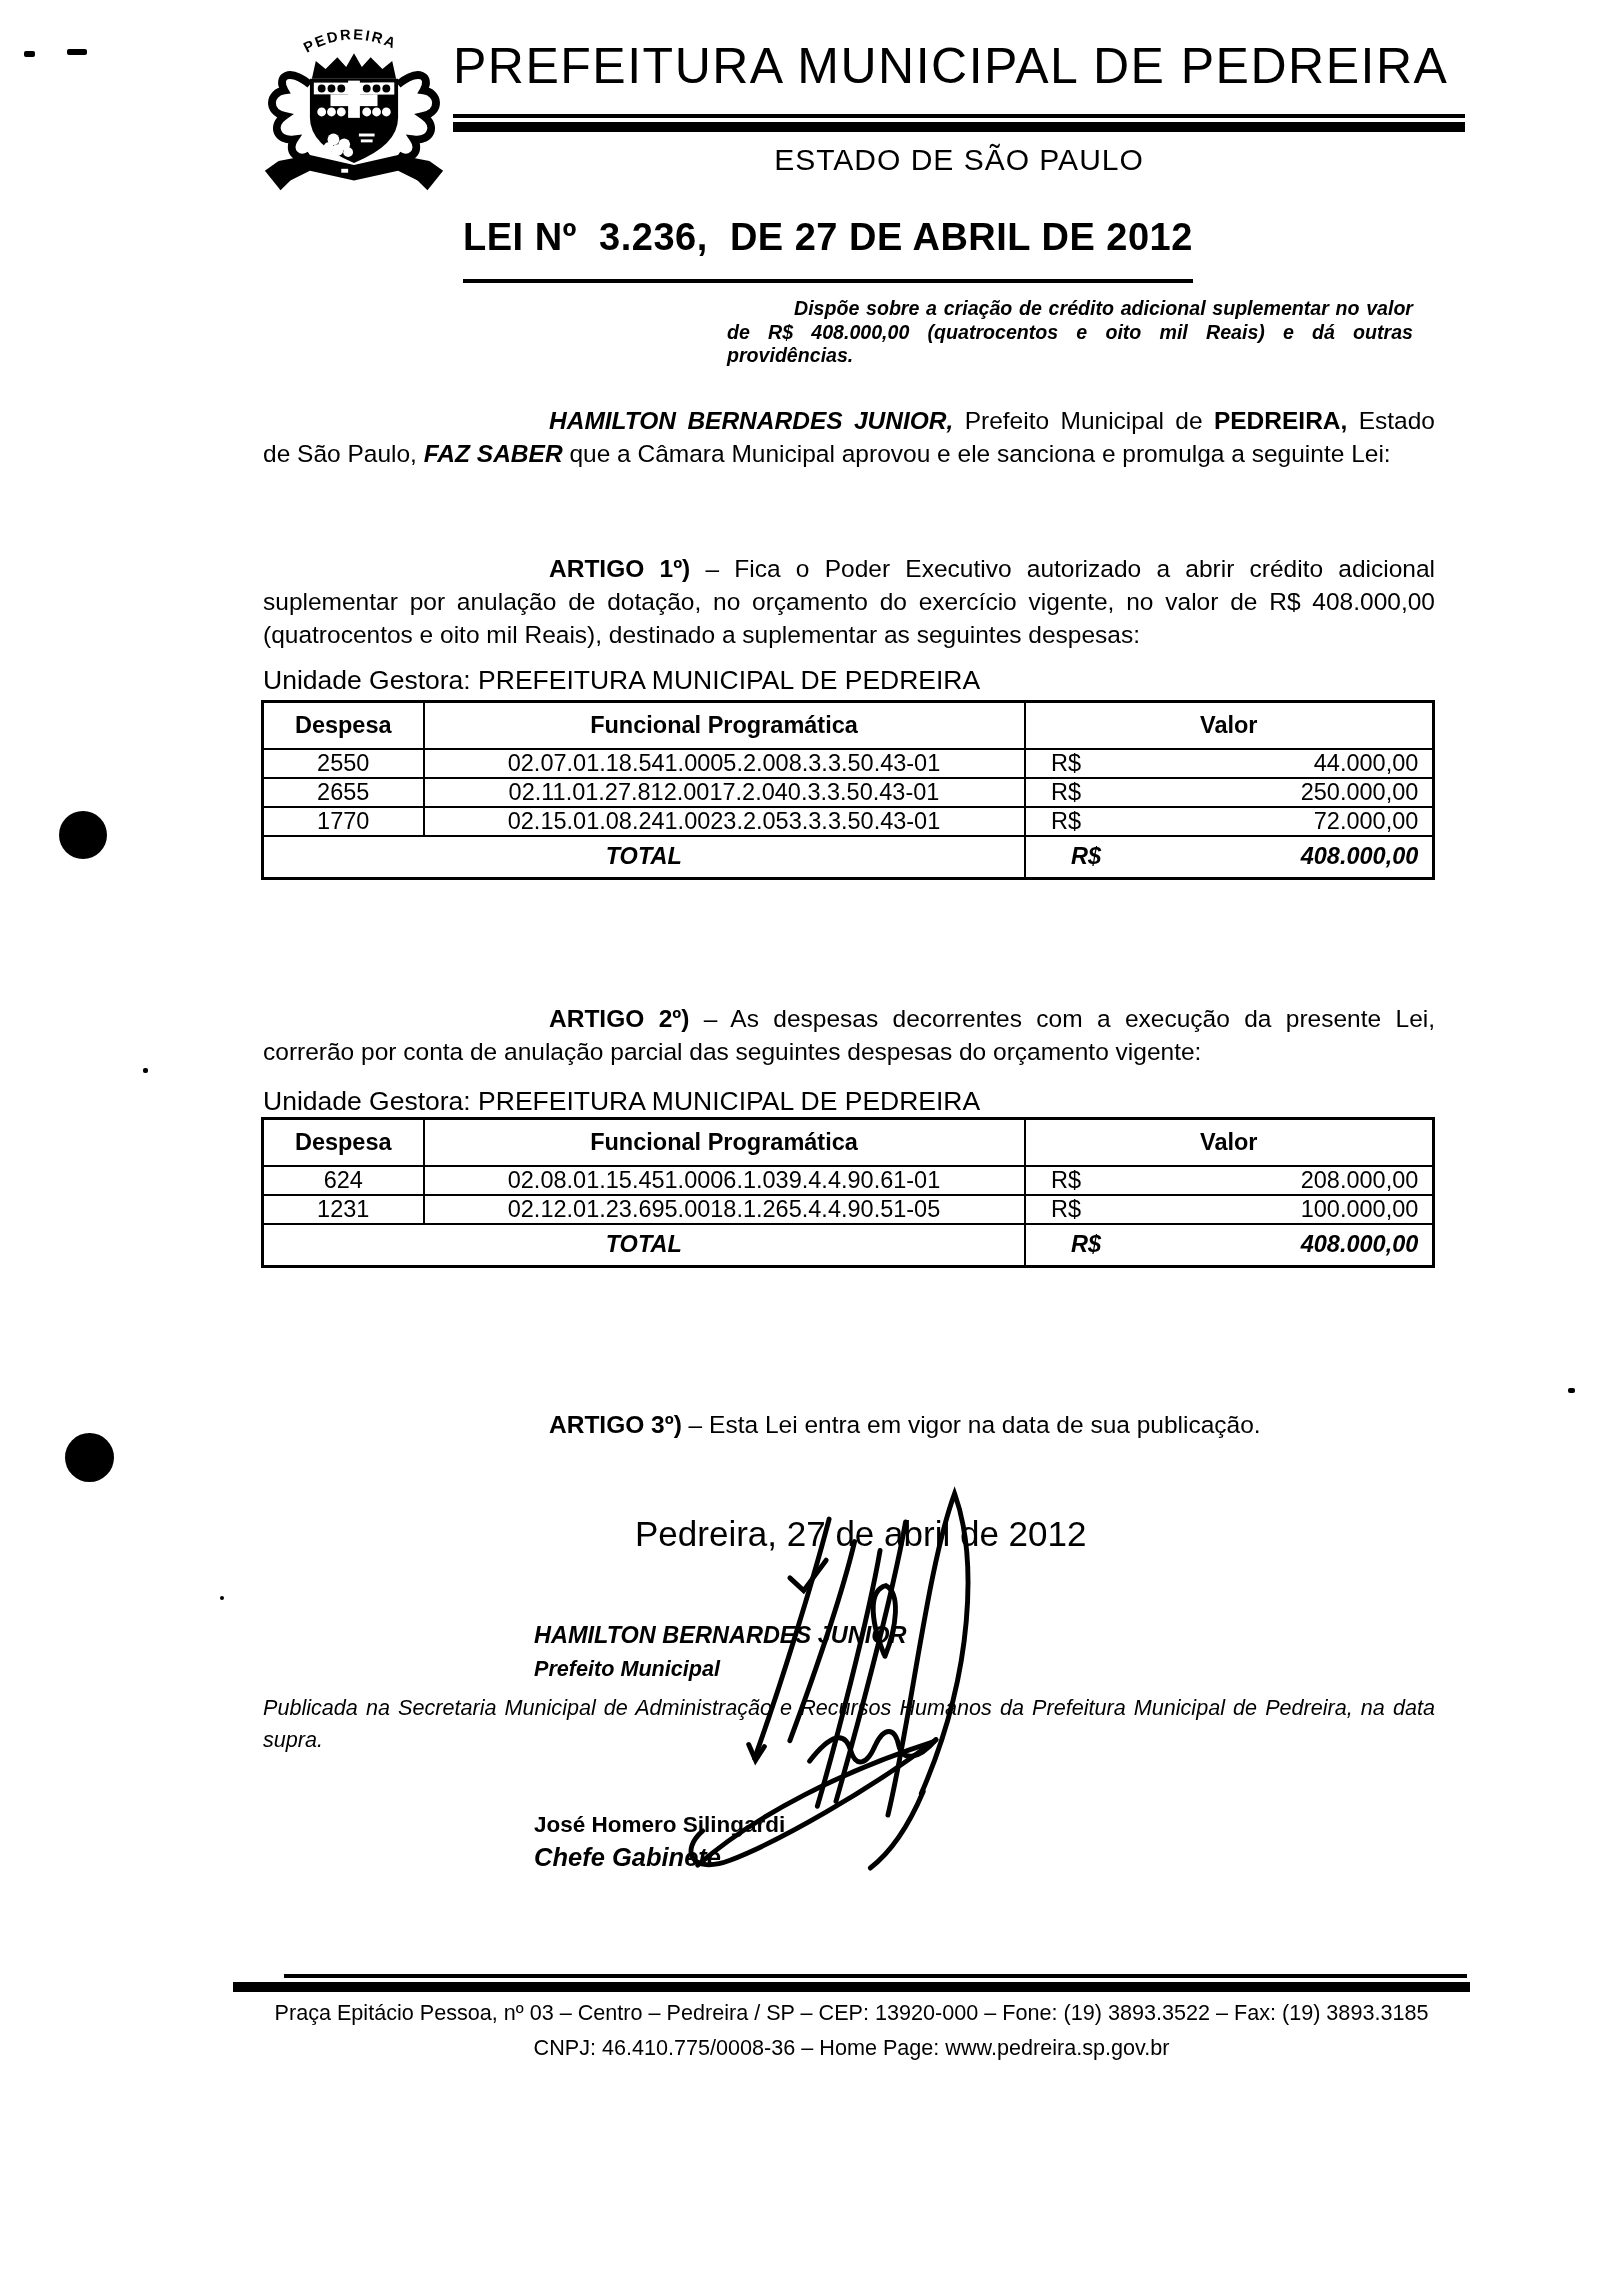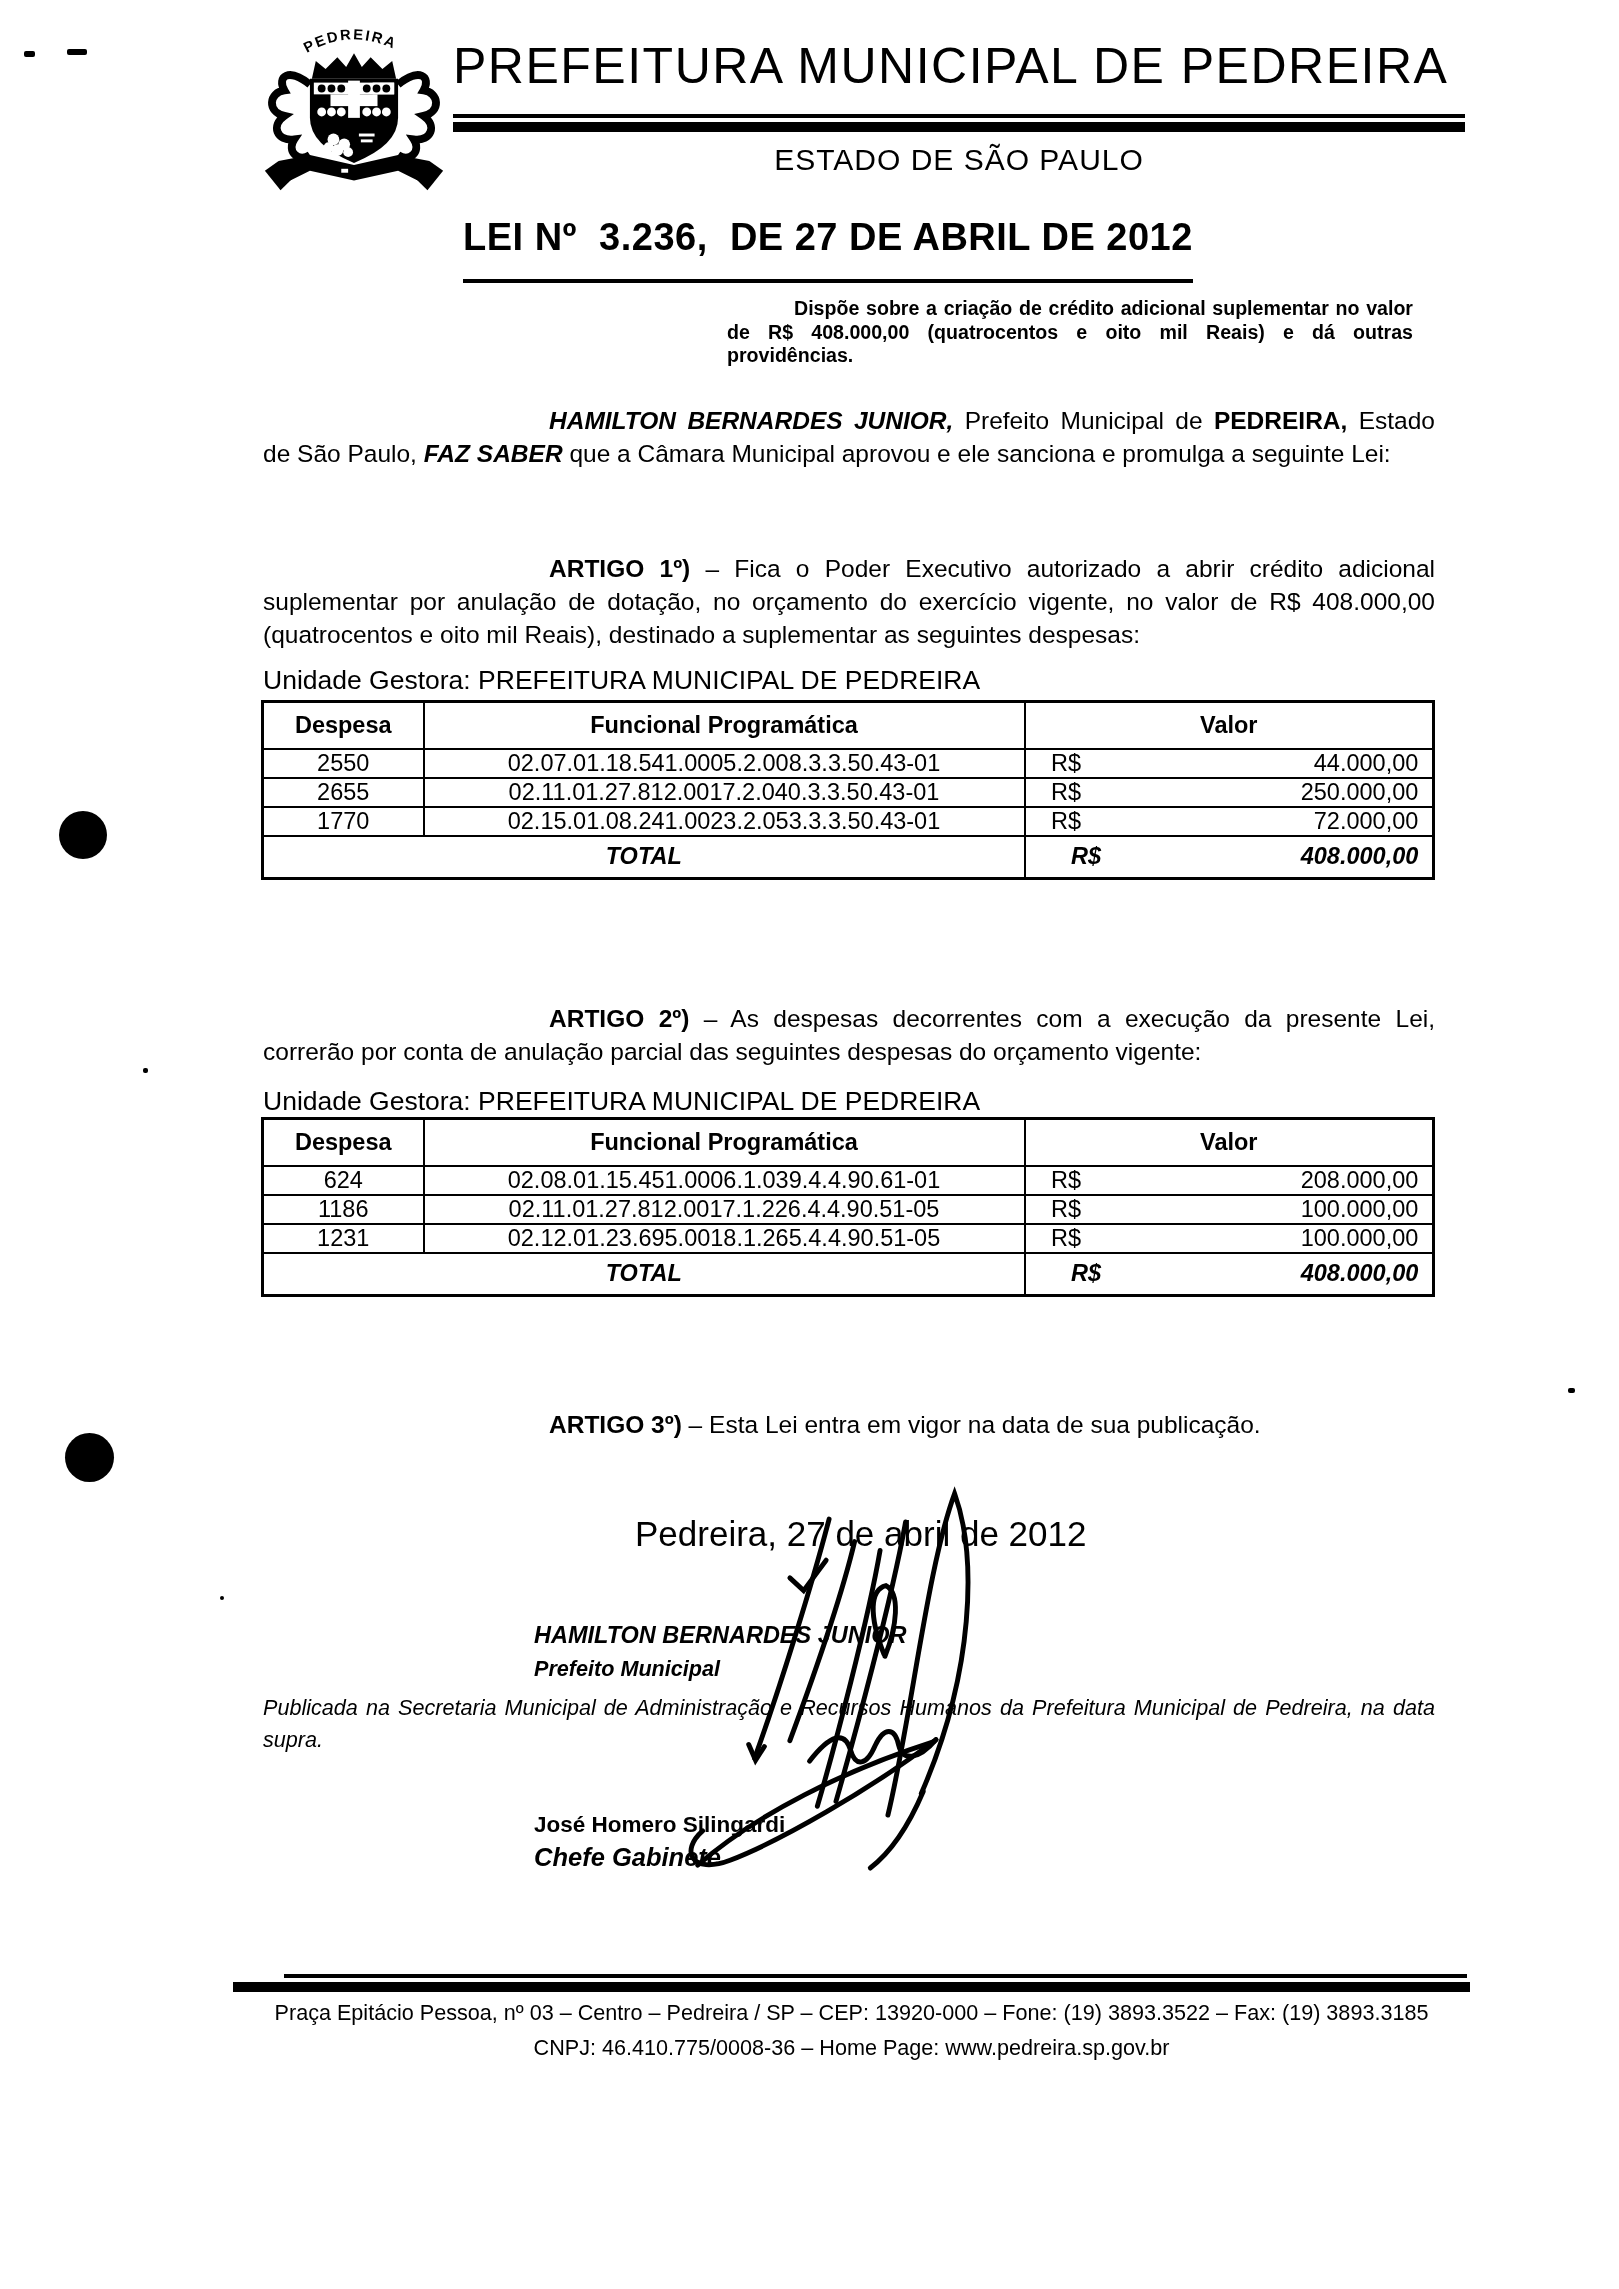--- a/index.html
+++ b/index.html
@@ -28,21 +28,21 @@
   }
   .law-title{
     left:463px;top:216px;
     font-size:38px;font-weight:bold;letter-spacing:0.5px;
     white-space:pre;border-bottom:4.9px solid #000;padding-bottom:20px;
   }
 
   
   .epigraph{
     left:727px;top:297px;width:686px;
-    font-size:19.6px;font-weight:bold;
+    font-size:19.6px;font-weight:bold;font-style:italic;
     line-height:23.5px;text-align:justify;text-indent:67px;margin:0;
   }
   .para{
     left:263px;width:1172px;margin:0;
     font-size:24.5px;line-height:33px;text-align:justify;text-indent:286px;
   }
   .preamble{top:404px;}
   .art1{top:552px;}
   .art2{top:1002px;}
   .art3{top:1408px;text-align:left;}
@@ -254,30 +254,20 @@
       <th>Funcional Programática</th>
       <th>Valor</th>
     </tr>
     <tr class="data">
       <td>624</td>
       <td>02.08.01.15.451.0006.1.039.4.4.90.61-01</td>
       <td>
             <div class="vcell">
               <span>R$</span>
               <span>208.000,00</span>
-            </div>
-          </td>
-    </tr>
-    <tr class="data">
-      <td>1186</td>
-      <td>02.11.01.27.812.0017.1.226.4.4.90.51-05</td>
-      <td>
-            <div class="vcell">
-              <span>R$</span>
-              <span>100.000,00</span>
             </div>
           </td>
     </tr>
     <tr class="data">
       <td>1231</td>
       <td>02.12.01.23.695.0018.1.265.4.4.90.51-05</td>
       <td>
             <div class="vcell">
               <span>R$</span>
               <span>100.000,00</span>

